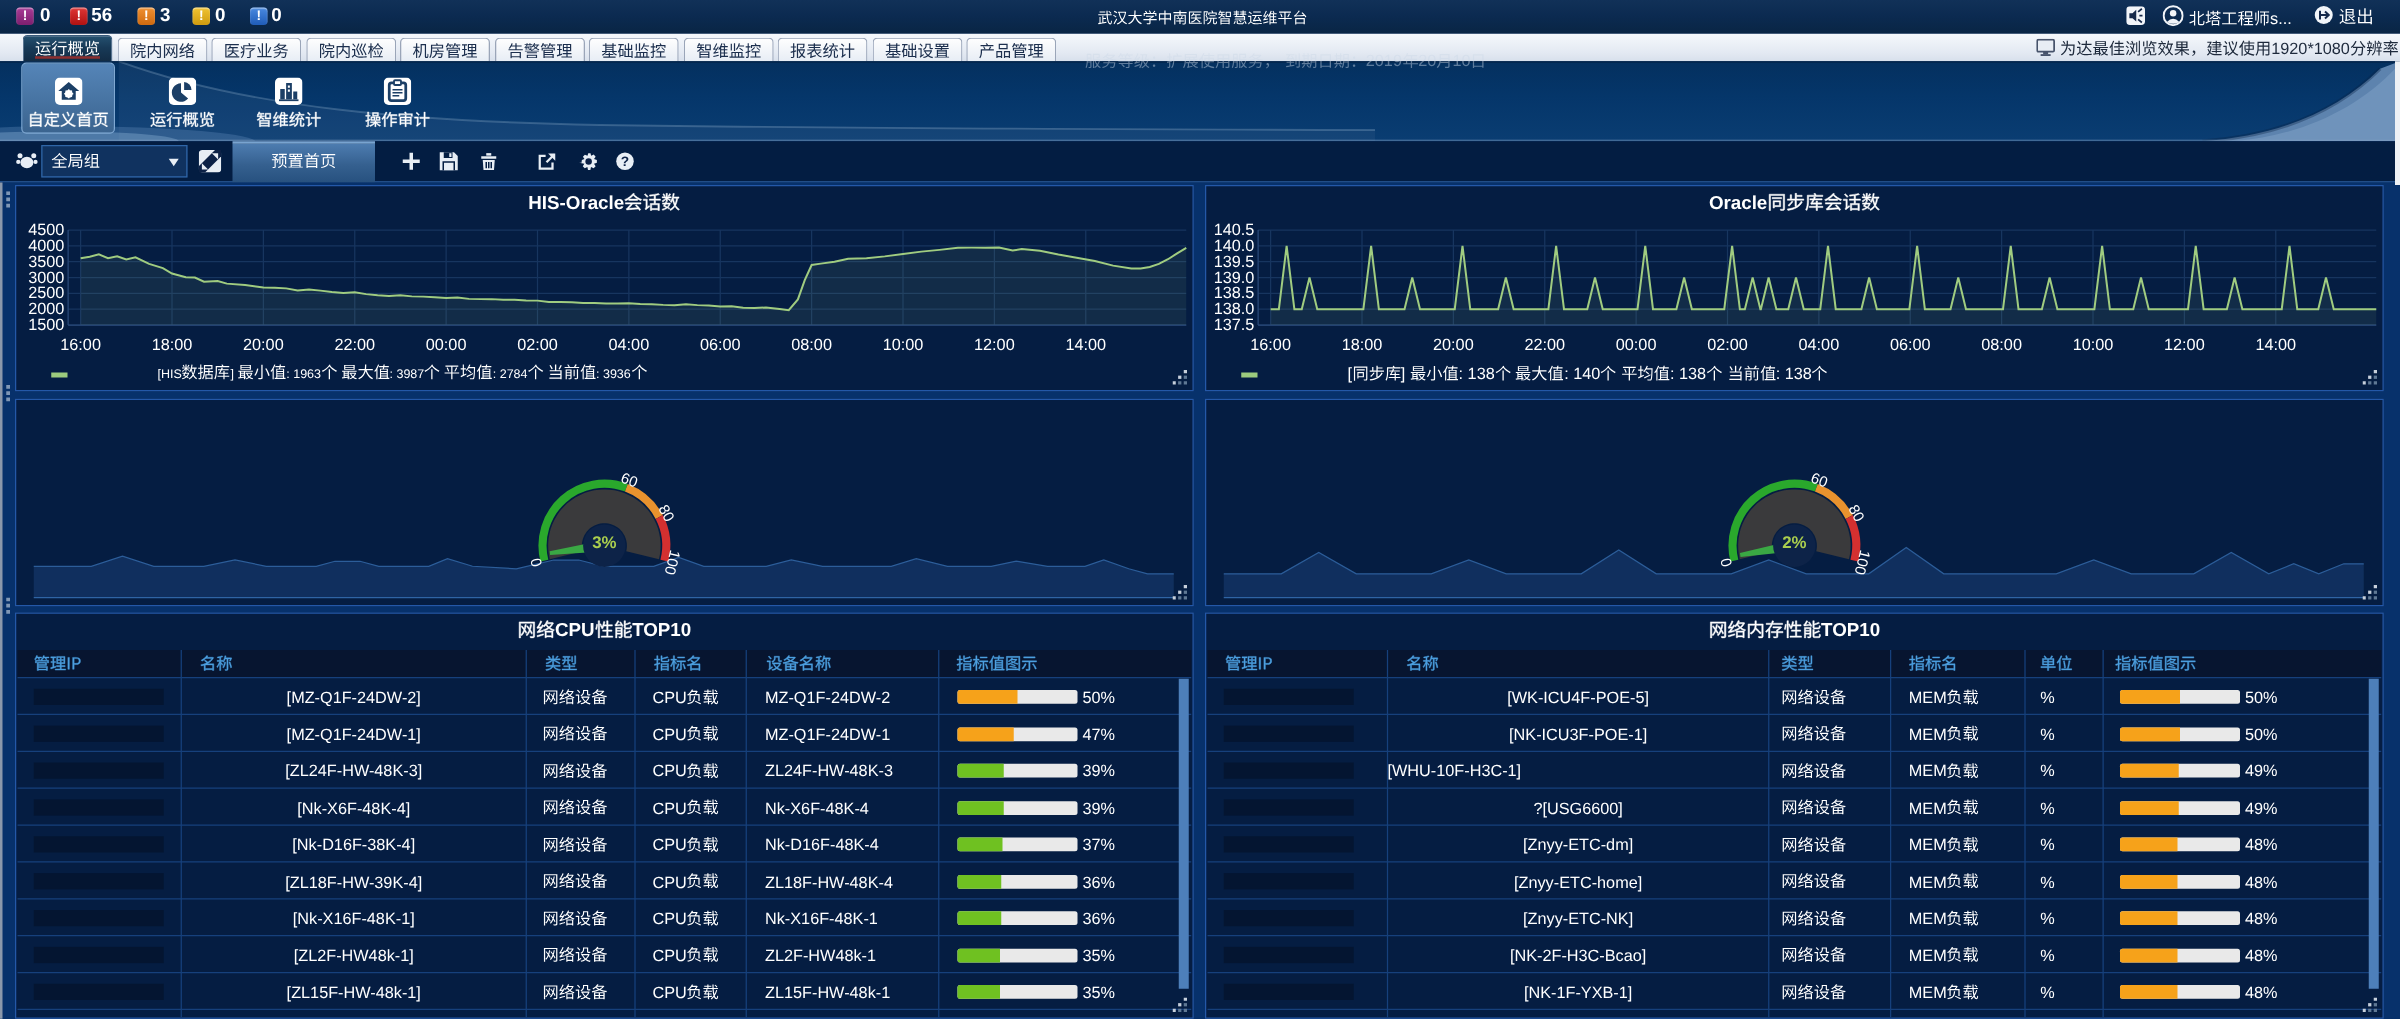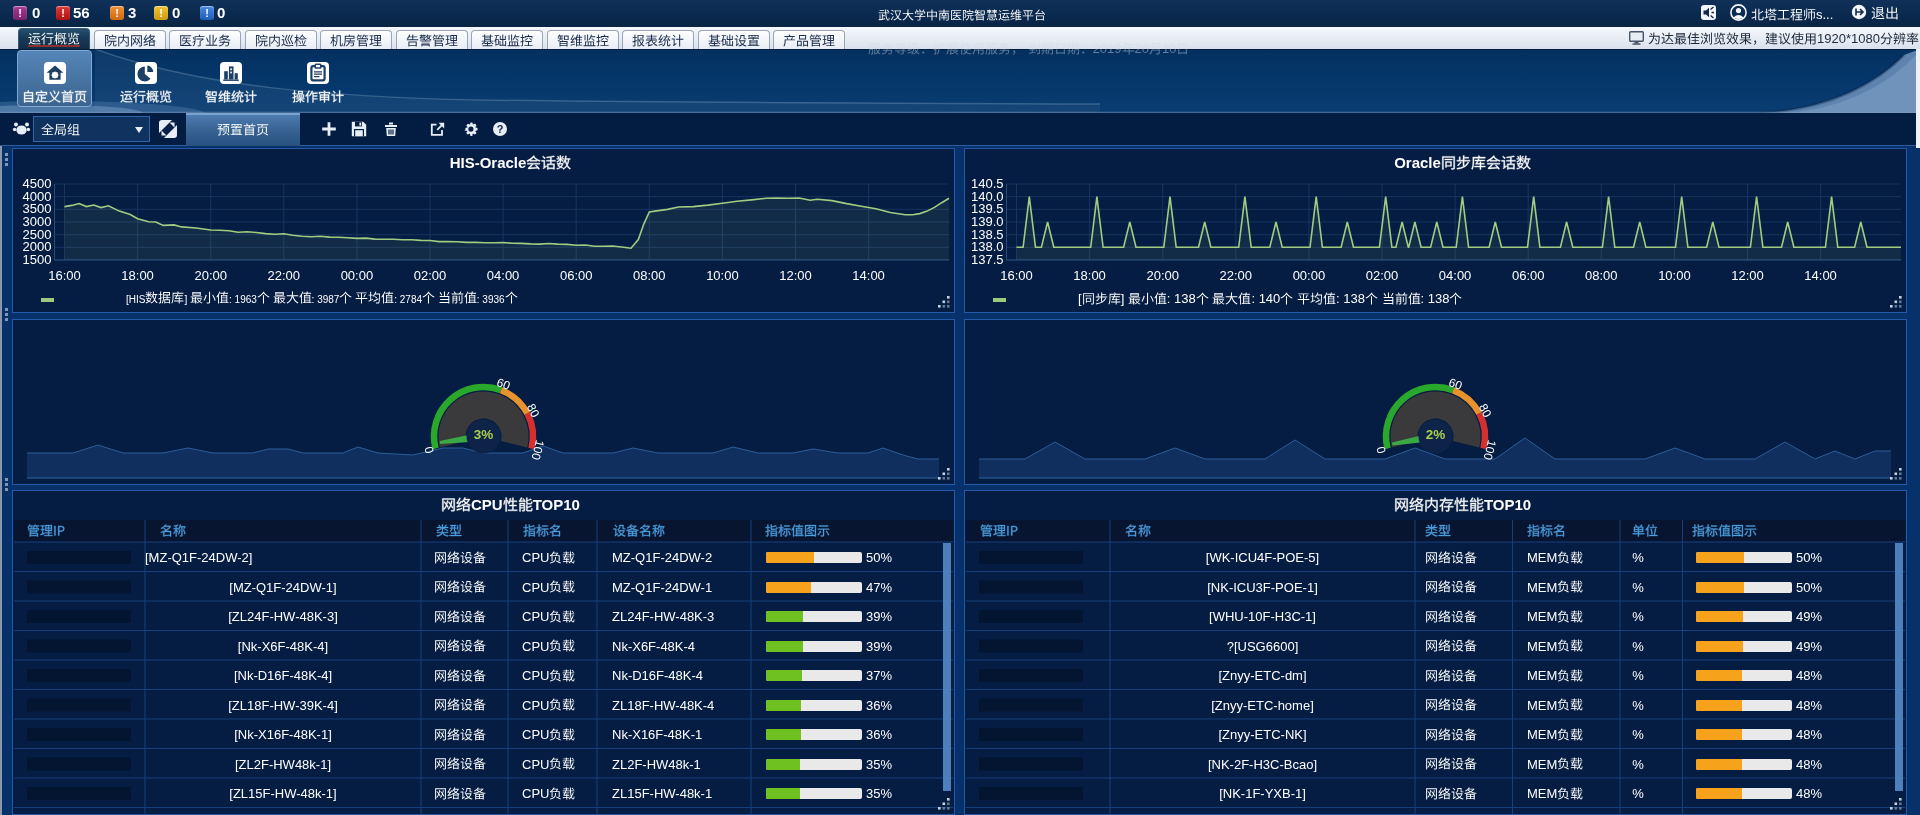--- a/index.html
+++ b/index.html
@@ -20,21 +20,21 @@
  color:#1c2f4e;font-size:13px;font-weight:bold;text-align:center;line-height:19px;}
 .tab.act{top:1px;height:21px;background:linear-gradient(180deg,#24506f 0%,#183a57 45%,#122c45 100%);
  color:#fff;border-color:#38597a;}
 #ribbon{position:absolute;left:0;top:49px;width:1920px;height:64px;
  background:linear-gradient(180deg,#143burn 0%);}
 #toolbar{position:absolute;left:0;top:113px;width:1920px;height:33px;
  background:#031d42;border-bottom:1px solid #2c5e9e;}
 #content{position:absolute;left:0;top:146px;width:1920px;height:669px;background:#07316b;}
 .panel{position:absolute;background:#051d42;border:1px solid #2458a8;}
 .ptitle{position:absolute;top:5px;width:100%;text-align:center;color:#fff;
- font-size:15px;font-weight:bold;margin-left:27px;}
+ font-size:15px;font-weight:bold;}
 .th{color:#4da0e0;font-size:13px;font-weight:bold;position:absolute;}
 .td{color:#fff;font-size:13px;position:absolute;white-space:nowrap;}
 .bar{position:absolute;height:11px;background:#e9e9e9;border-radius:2px;}
 .bar i{position:absolute;left:0;top:0;height:11px;display:block;border-radius:2px 0 0 2px;}
 .pct{position:absolute;color:#fff;font-size:13px;}
 </style></head>
 <body>
 <svg width="0" height="0" style="position:absolute">
     <defs>
       <path id="g6b66" d="M721 98C777 141 841 204 871 245L926 201C895 159 830 99 774 59ZM135 100V168H517V100ZM597 45C597 127 599 207 603 284H54V354H608C632 702 702 961 851 962C925 962 952 911 964 738C945 730 917 714 901 698C896 832 884 888 858 888C767 888 704 670 682 354H946V284H678C674 209 672 128 673 45ZM134 465V857L42 871L62 945C204 920 409 882 600 846L594 776L394 812V597H566V529H394V389H321V825L203 845V465Z"></path>
@@ -751,21 +751,21 @@
         <use href="#g540d" x="2000"></use>
         <use href="#g79f0" x="3000"></use>
       </svg></div>
     <div class="th" style="left:752px;top:33px"><svg class="cj cjb" width="65" height="13" viewBox="0 0 5000 1000" preserveAspectRatio="none">
         <use href="#g6307" x="0"></use>
         <use href="#g6807" x="1000"></use>
         <use href="#g503c" x="2000"></use>
         <use href="#g56fe" x="3000"></use>
         <use href="#g793a" x="4000"></use>
       </svg></div>
-    <div class="td" style="left:132px;width:276px;text-align:left;top:59.0px">[MZ-Q1F-24DW-2]</div>
+    <div class="td" style="left:132px;width:276px;text-align:center;top:59.0px">[MZ-Q1F-24DW-2]</div>
     <div class="td" style="left:421px;top:59.0px"><svg class="cj" style="vertical-align:-0.151em;" width="52" height="13" viewBox="0 0 4000 1000" preserveAspectRatio="none">
         <use href="#g7f51" x="0"></use>
         <use href="#g7edc" x="1000"></use>
         <use href="#g8bbe" x="2000"></use>
         <use href="#g5907" x="3000"></use>
       </svg></div>
     <div class="td" style="left:509px;top:59.0px">CPU<svg class="cj" style="vertical-align:-0.151em;" width="26" height="13" viewBox="0 0 2000 1000" preserveAspectRatio="none">
         <use href="#g8d1f" x="0"></use>
         <use href="#g8f7d" x="1000"></use>
       </svg></div>
@@ -815,21 +815,21 @@
       </svg></div>
     <div class="td" style="left:509px;top:147.5px">CPU<svg class="cj" style="vertical-align:-0.151em;" width="26" height="13" viewBox="0 0 2000 1000" preserveAspectRatio="none">
         <use href="#g8d1f" x="0"></use>
         <use href="#g8f7d" x="1000"></use>
       </svg></div>
     <div class="td" style="left:599px;top:147.5px">Nk-X6F-48K-4</div>
     <div class="bar" style="left:753px;top:149.5px;width:96px">
       <i style="width:37px;background:#6fc121"></i>
     </div>
     <div class="pct" style="left:853px;top:147.5px">39%</div>
-    <div class="td" style="left:132px;width:276px;text-align:center;top:177.0px">[Nk-D16F-48K-4]</div>
+    <div class="td" style="left:132px;width:276px;text-align:center;top:177.0px">[Nk-D16F-38K-4]</div>
     <div class="td" style="left:421px;top:177.0px"><svg class="cj" style="vertical-align:-0.151em;" width="52" height="13" viewBox="0 0 4000 1000" preserveAspectRatio="none">
         <use href="#g7f51" x="0"></use>
         <use href="#g7edc" x="1000"></use>
         <use href="#g8bbe" x="2000"></use>
         <use href="#g5907" x="3000"></use>
       </svg></div>
     <div class="td" style="left:509px;top:177.0px">CPU<svg class="cj" style="vertical-align:-0.151em;" width="26" height="13" viewBox="0 0 2000 1000" preserveAspectRatio="none">
         <use href="#g8d1f" x="0"></use>
         <use href="#g8f7d" x="1000"></use>
       </svg></div>
@@ -1003,21 +1003,21 @@
       </svg></div>
     <div class="td" style="left:562px;top:88.5px">MEM<svg class="cj" style="vertical-align:-0.151em;" width="26" height="13" viewBox="0 0 2000 1000" preserveAspectRatio="none">
         <use href="#g8d1f" x="0"></use>
         <use href="#g8f7d" x="1000"></use>
       </svg></div>
     <div class="td" style="left:642px;width:62px;text-align:center;top:88.5px">%</div>
     <div class="bar" style="left:731px;top:90.5px;width:96px">
       <i style="width:48px;background:#f6a21a"></i>
     </div>
     <div class="pct" style="left:831px;top:88.5px">50%</div>
-    <div class="td" style="left:145px;width:305px;text-align:center;top:118.0px">[WHU-10F-H3C-1]</div>
+    <div class="td" style="left:145px;width:305px;text-align:left;top:118.0px">[WHU-10F-H3C-1]</div>
     <div class="td" style="left:460px;top:118.0px"><svg class="cj" style="vertical-align:-0.151em;" width="52" height="13" viewBox="0 0 4000 1000" preserveAspectRatio="none">
         <use href="#g7f51" x="0"></use>
         <use href="#g7edc" x="1000"></use>
         <use href="#g8bbe" x="2000"></use>
         <use href="#g5907" x="3000"></use>
       </svg></div>
     <div class="td" style="left:562px;top:118.0px">MEM<svg class="cj" style="vertical-align:-0.151em;" width="26" height="13" viewBox="0 0 2000 1000" preserveAspectRatio="none">
         <use href="#g8d1f" x="0"></use>
         <use href="#g8f7d" x="1000"></use>
       </svg></div>

